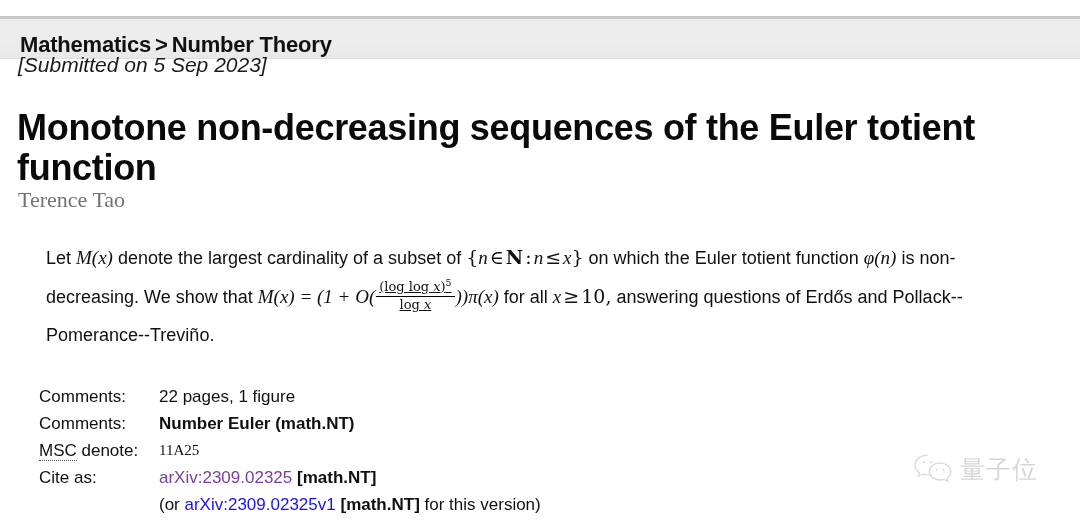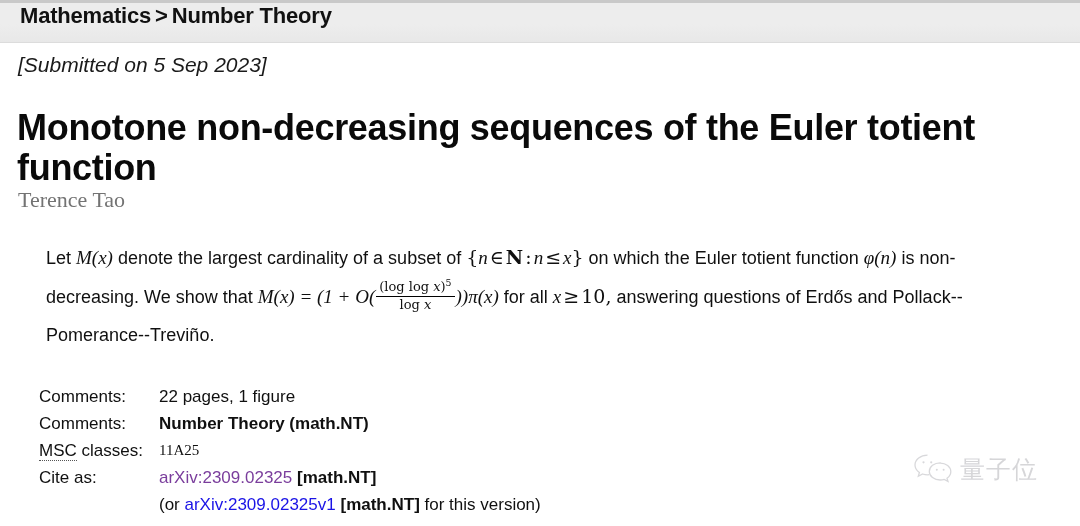--- a/index.html
+++ b/index.html
@@ -13,29 +13,29 @@
     font-family: "Liberation Sans", sans-serif;
     color: #000000;
     overflow: hidden;
     position: relative;
   }
 
   
   #breadcrumb-bar {
     position: absolute;
     left: 0;
-    top: 0;
+    top: 16px;
     width: 1080px;
     height: 43px;
     box-sizing: border-box;
     background: linear-gradient(to bottom, #ededed 0%, #ededed 55%, #e8e8e8 100%);
     border-top: 3px solid #c9c9c9;
     border-bottom: 1px solid #dcdcdc;
     display: flex;
-    align-items: flex-start;
+    align-items: flex-end;
   }
   #breadcrumb {
     padding-left: 20px;
     font-size: 22px;
     font-weight: bold;
     letter-spacing: -0.2px;
     white-space: nowrap;
     color: #111;
   }
   #breadcrumb .sep { padding: 0 4px; }
@@ -108,20 +108,21 @@
     padding: 0 2px;
   }
   .frac {
     display: inline-block;
     vertical-align: -0.45em;
     text-align: center;
     font-family: "DejaVu Serif", serif;
     font-size: 13px;
     line-height: 1.15;
     margin: 0 1px;
+    text-decoration: underline;
   }
   .frac .num {
     display: block;
     padding: 0 3px 1px 3px;
     border-bottom: 1px solid #000;
     white-space: nowrap;
   }
   .frac .den {
     display: block;
     padding: 1px 3px 0 3px;
@@ -205,25 +206,25 @@
 
 <div id="meta-table">
 
   <div class="row">
     <div class="label">Comments:</div>
     <div class="value">22 pages, 1 figure</div>
   </div>
 
   <div class="row">
     <div class="label">Comments:</div>
-    <div class="value bold">Number Theory (math.NT)</div>
-  </div>
-
-  <div class="row">
-    <div class="label abbr"><span class="abbrword">MSC</span><span> classes:</span></div>
+    <div class="value bold">Number Euler (math.NT)</div>
+  </div>
+
+  <div class="row">
+    <div class="label abbr"><span class="abbrword">MSC</span><span> denote:</span></div>
     <div class="value mono">11A25</div>
   </div>
 
   <div class="row">
     <div class="label">Cite as:</div>
     <div class="value"><a href="#" class="link-visited">arXiv:2309.02325</a><span class="tag-bold">&nbsp;</span><span class="tag-bold">[math.NT]</span></div>
   </div>
 
   <div class="row sub">
     <div class="label">&nbsp;</div>

